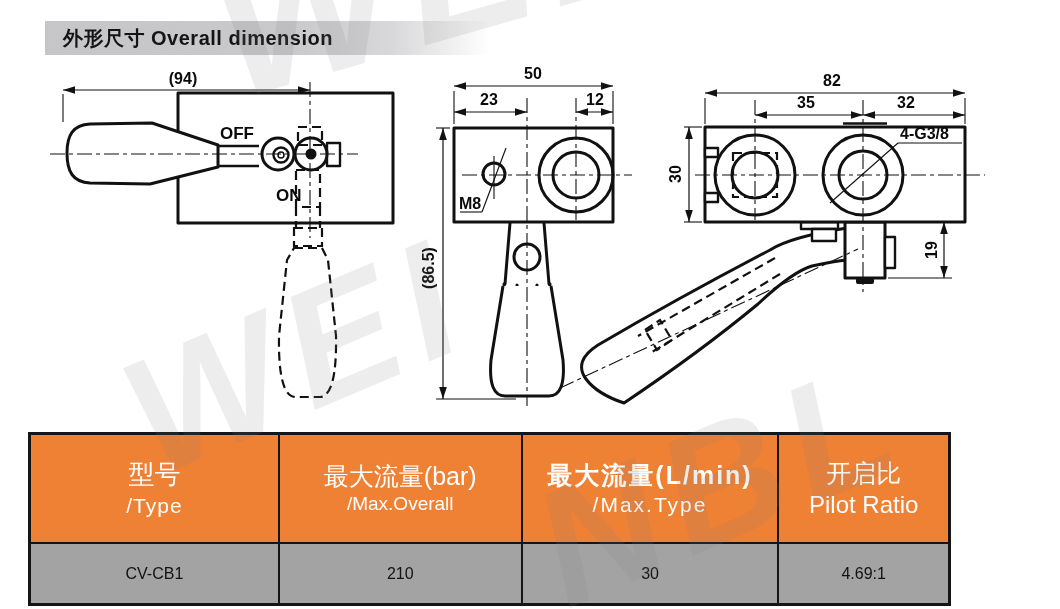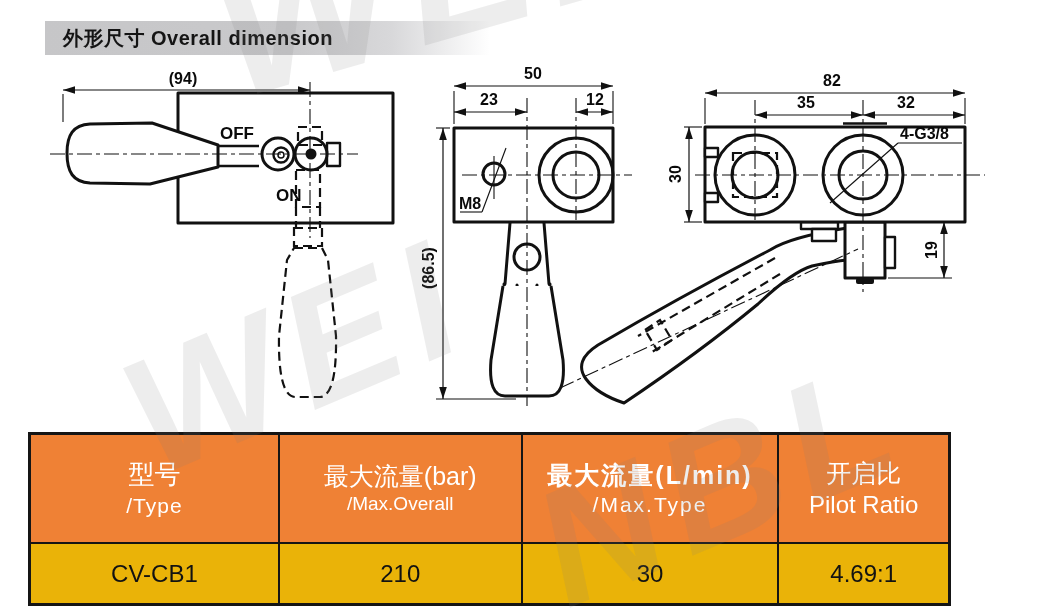--- a/index.html
+++ b/index.html
@@ -26,21 +26,21 @@
   .dtx{font-size:16px;font-weight:600;fill:#0a0a0a;}
   .btx{font-size:17px;font-weight:700;fill:#0a0a0a;}
   
   .spec-table{
     position:absolute;left:28px;top:432px;width:923px;border-collapse:collapse;
     table-layout:fixed;z-index:2;
   }
   .spec-table th,.spec-table td{border:2px solid #151515;text-align:center;vertical-align:middle;}
   .spec-table{border:3px solid #151515;}
   .spec-table th{background:#EF8135;color:#ffffff;font-weight:400;height:107px;padding:0;}
-  .spec-table td{background:#eab308;color:#121212;height:57px;font-size:24px;}
+  .spec-table td{background:#a3a3a3;color:#121212;height:57px;font-size:16px;}
   .zh{font-size:25px;line-height:1.3;}
   .en{font-size:19px;line-height:1.3;}
   .col1 .zh{font-size:26px;}
   .col1 .en{font-size:21px;letter-spacing:1px;}
   .col3 .zh{letter-spacing:2px;font-weight:bold;}
   .col3 .en{font-size:21px;letter-spacing:2px;}
   .col4 .en{font-size:24px;}
   
   .wm{
     position:absolute;z-index:5;pointer-events:none;color:rgba(125,125,125,0.14);

